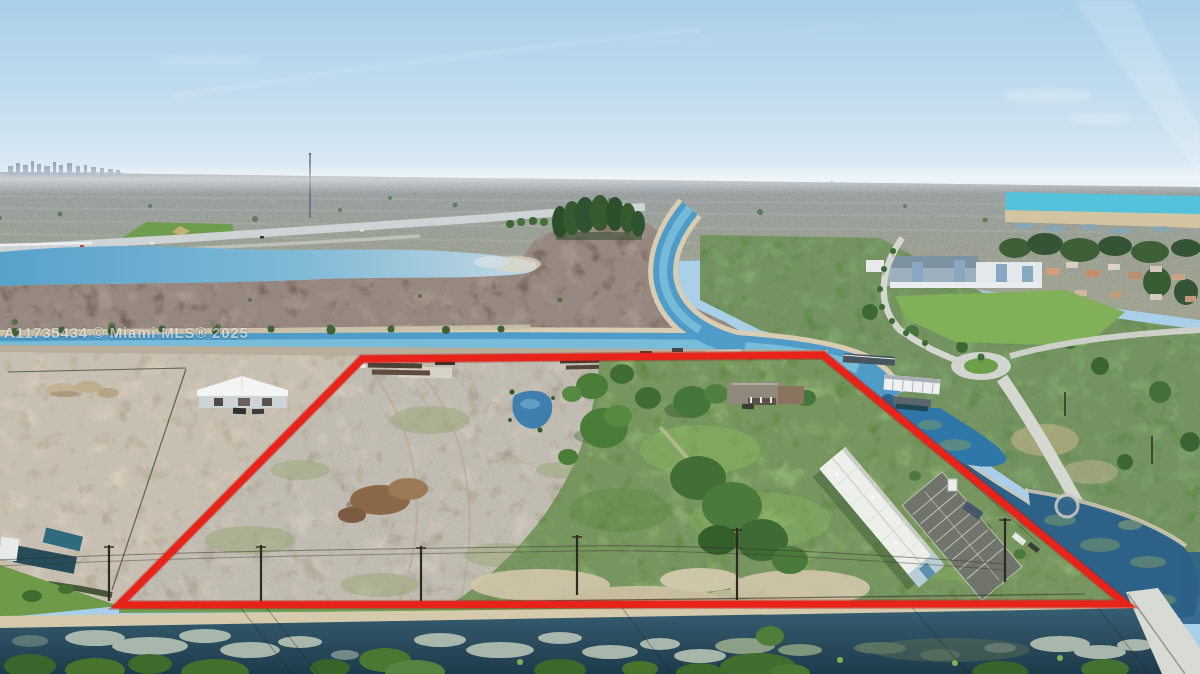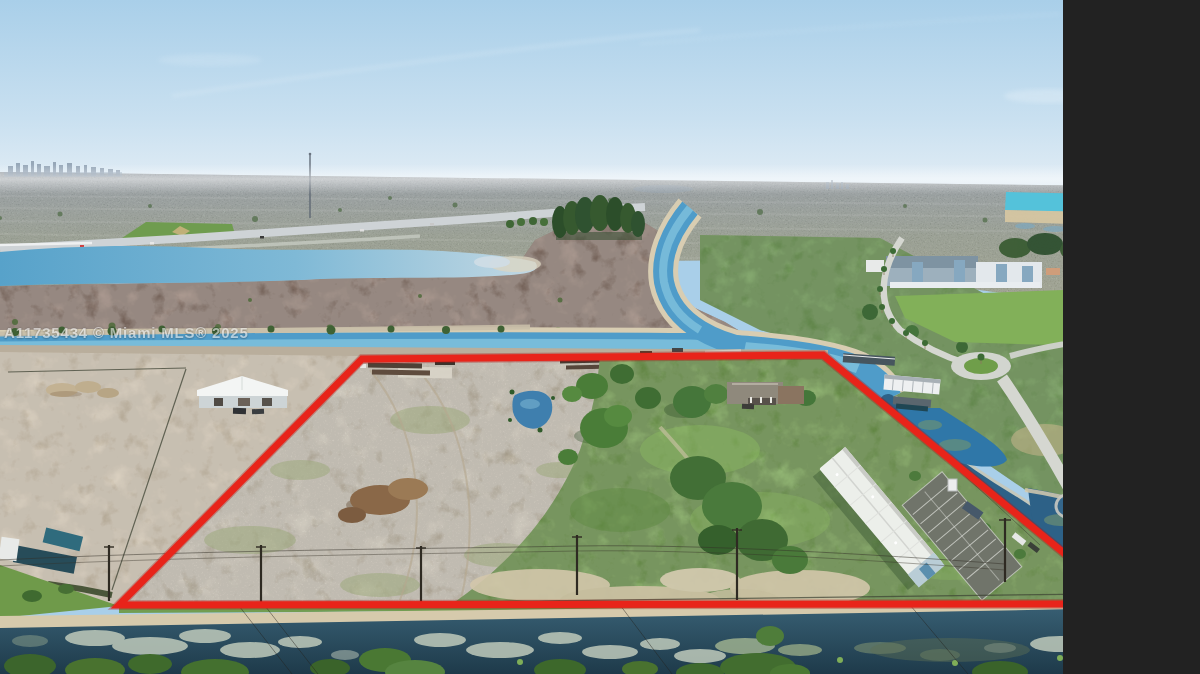--- a/index.html
+++ b/index.html
@@ -2,21 +2,21 @@
 <html style="--boundary-red: #e8241a; --sky-top: #a9cfe9; --sky-horizon: #e6eff6; --canal-blue: #4f9cc9; --lake-cyan: #54c2da; --pond-dark: #2d6187; --scrub-brown: #8d7467; --sand-tan: #cdc2ac; --grass-green: #74a24e; --lily-gray: #bfcabb; --road-gray: #d5d7d1; --watermark-gray: #ededed;"><head>
 <meta charset="utf-8">
 <style>
   :root{
     --boundary-red:#e8241a; --sky-top:#a9cfe9; --sky-horizon:#e6eff6;
     --canal-blue:#4f9cc9; --lake-cyan:#54c2da; --pond-dark:#2d6187;
     --scrub-brown:#8d7467; --sand-tan:#cdc2ac; --grass-green:#74a24e;
     --lily-gray:#bfcabb; --road-gray:#d5d7d1; --watermark-gray:#ededed;
   }
   html,body{margin:0;padding:0;background:#222;}
-  .stage{position:relative;width:1063px;height:674px;overflow:hidden;
+  .stage{position:relative;width:1200px;height:674px;overflow:hidden;
          font-family:"Liberation Sans",sans-serif;background:var(--sky-top);}
   .stage svg{position:absolute;inset:0;display:block;}
   .watermark{position:absolute;left:4px;top:324px;font-size:15px;font-weight:bold;
     letter-spacing:.8px;color:var(--watermark-gray);opacity:.62;
     text-shadow:0 0 2px rgba(45,45,45,.65),0 1px 2px rgba(0,0,0,.3);
     white-space:nowrap;pointer-events:none;}
 </style>
 </head>
 <body>
 

